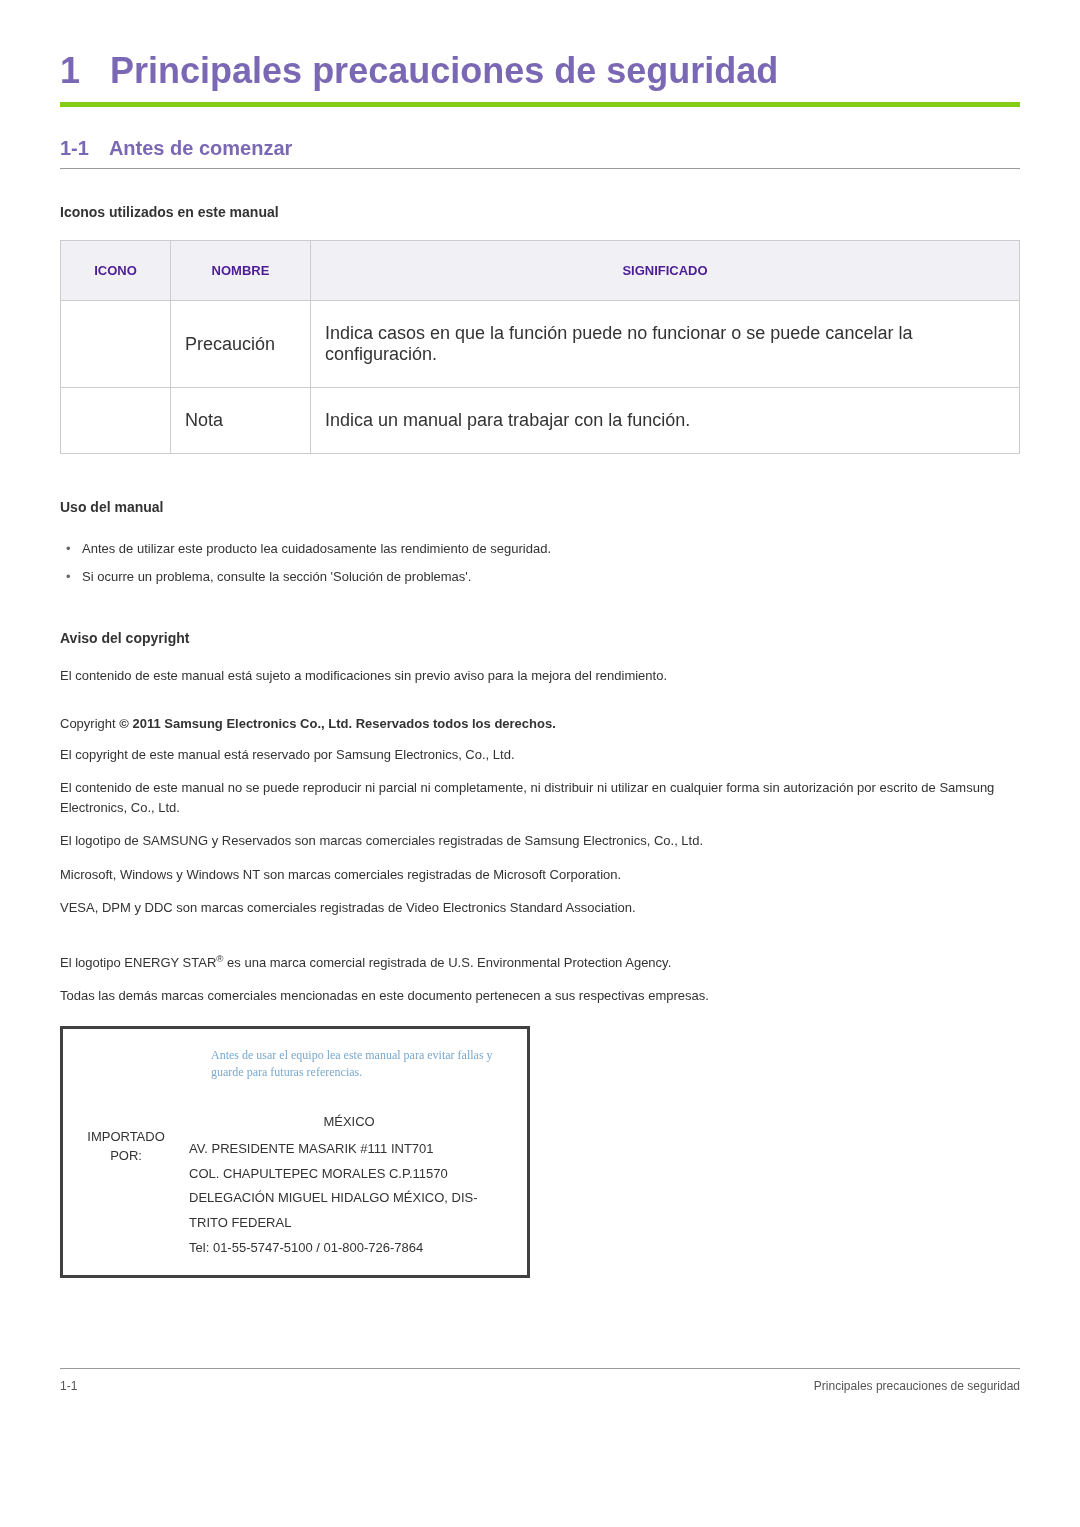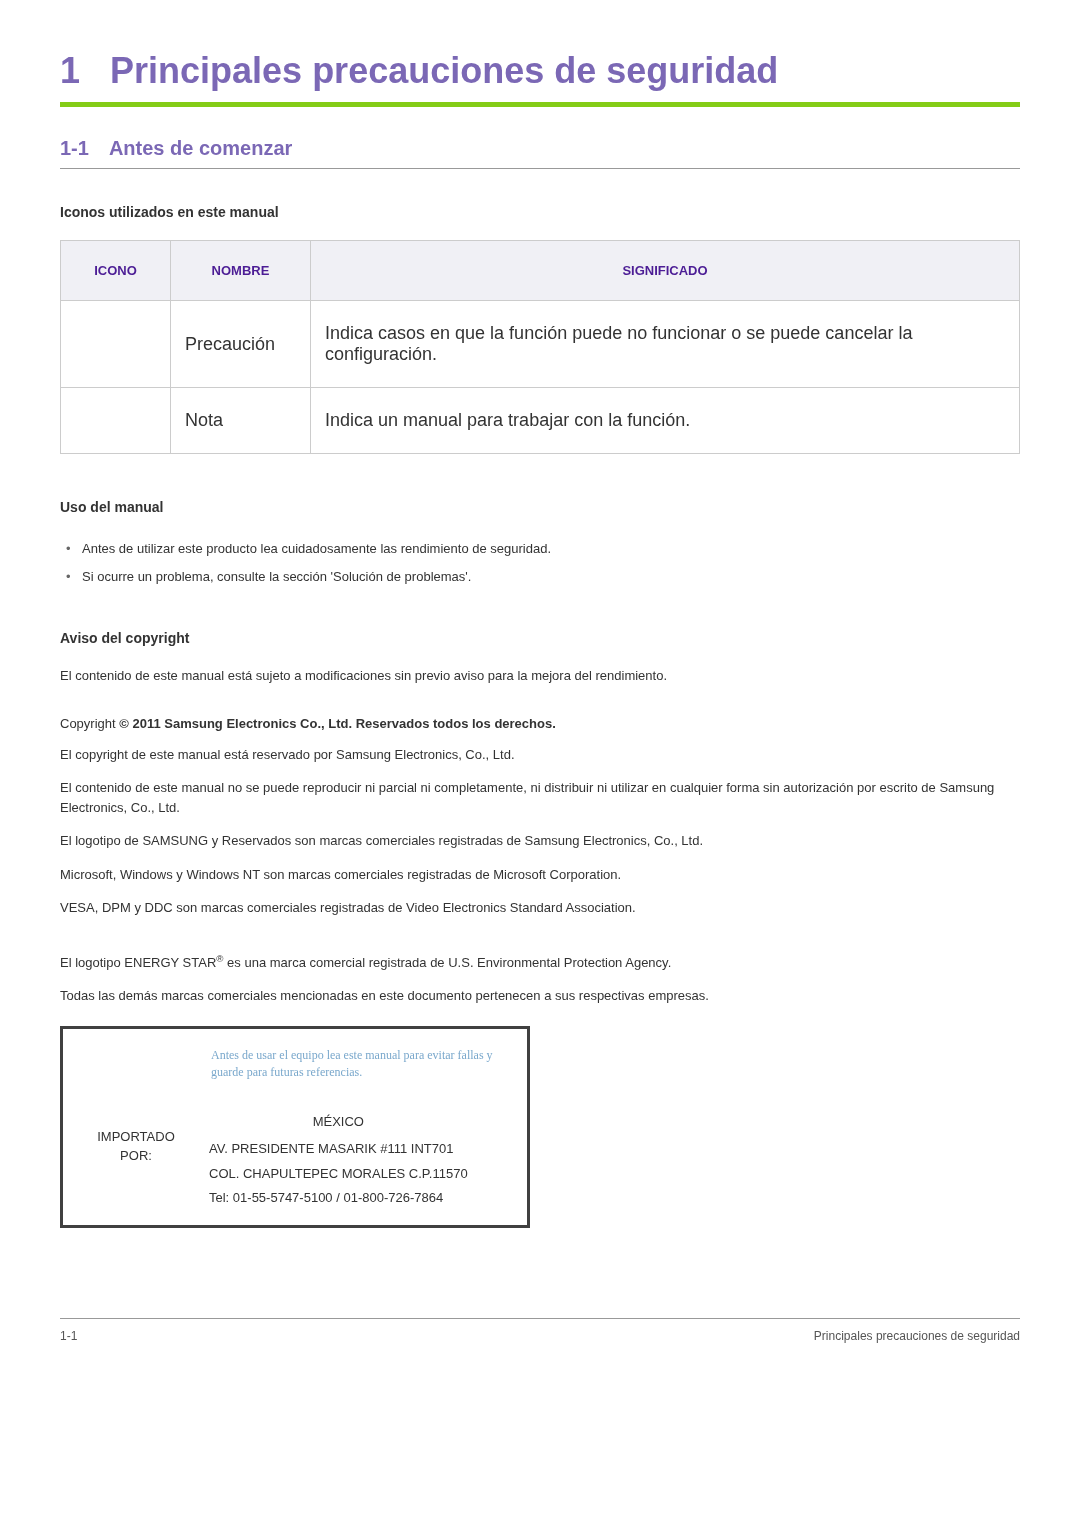--- a/index.html
+++ b/index.html
@@ -198,20 +198,21 @@
 <p class="body">Todas las demás marcas comerciales mencionadas en este documento pertenecen a sus respectivas empresas.</p>
 
 <div class="import-box">
   <div class="handwriting">Antes de usar el equipo lea este manual para evitar fallas y guarde para futuras referencias.</div>
   <div class="import-row">
     <div class="import-label">IMPORTADO POR:</div>
     <div class="import-addr">
       <div class="country">MÉXICO</div>
       <div>AV. PRESIDENTE MASARIK #111 INT701</div>
       <div>COL. CHAPULTEPEC MORALES C.P.11570</div>
+      <div>DELEGACIÓN MIGUEL HIDALGO MÉXICO, DIS-TRITO FEDERAL</div>
       <div>Tel: 01-55-5747-5100 / 01-800-726-7864</div>
     </div>
   </div>
 </div>
 
 <div class="footer">
   <span>1-1</span>
   <span>Principales precauciones de seguridad</span>
 </div>
 

